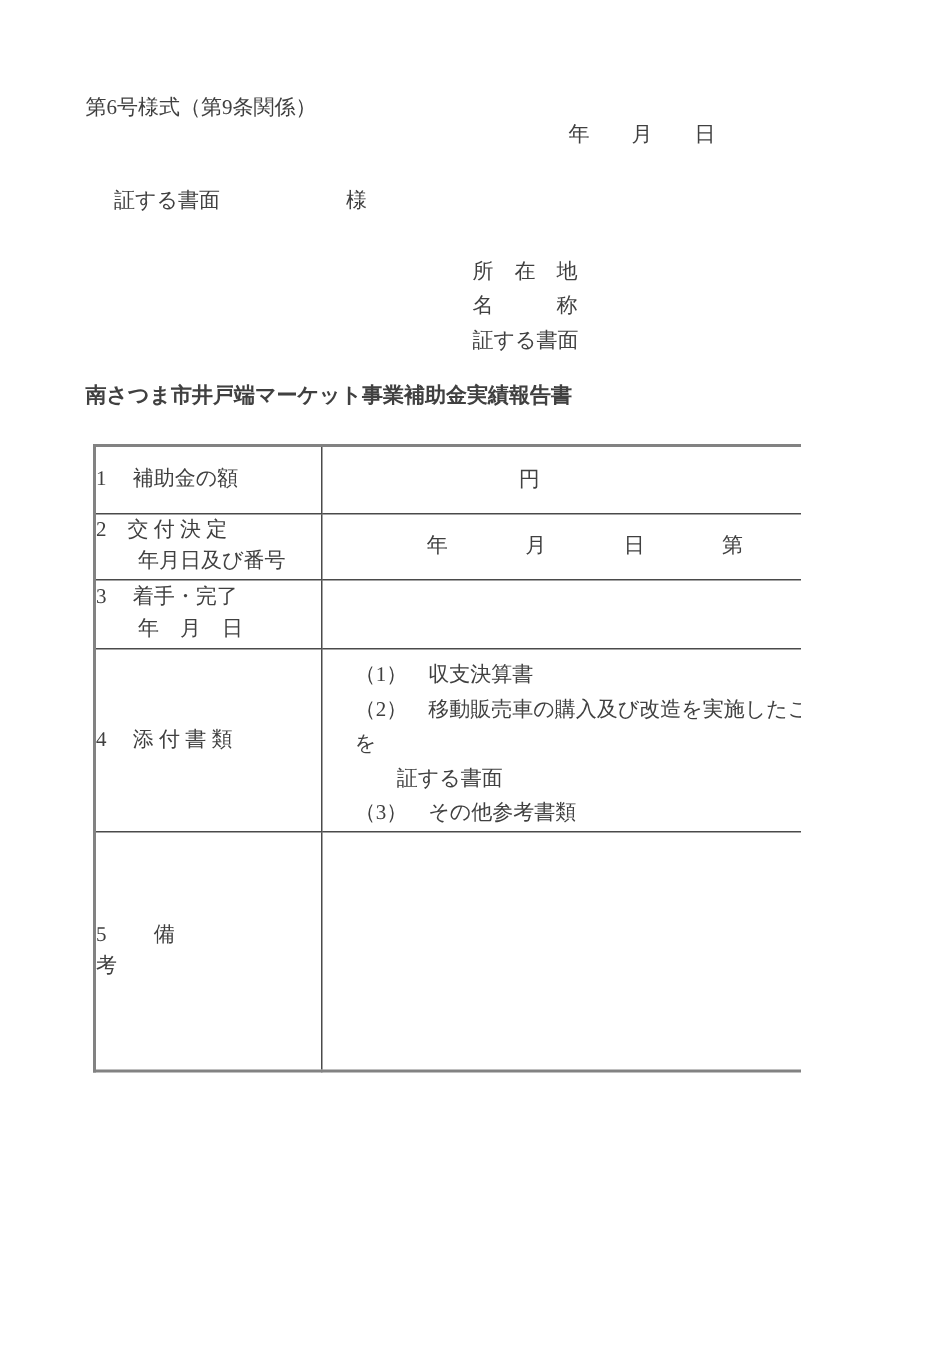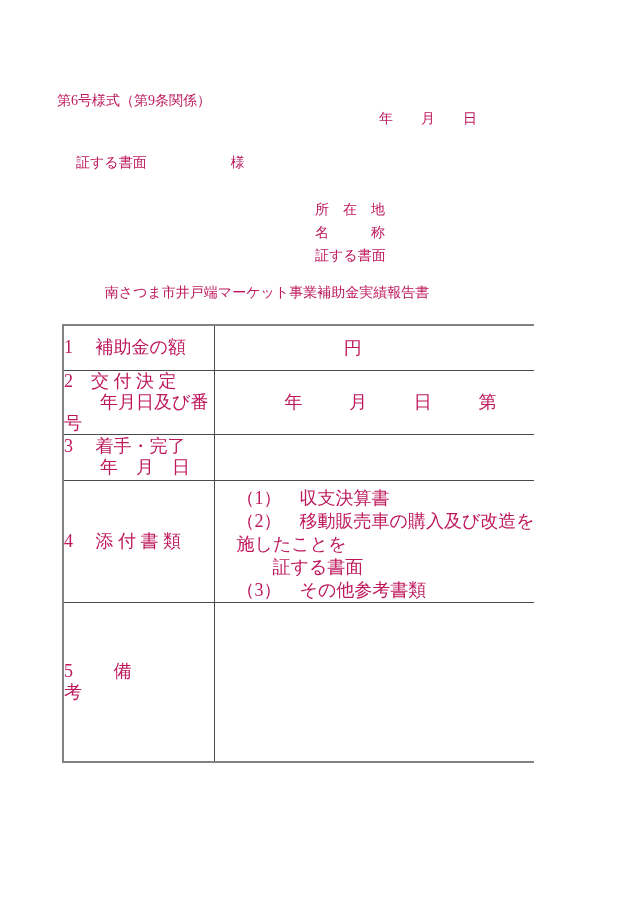--- a/index.html
+++ b/index.html
@@ -1,45 +1,45 @@
 <!DOCTYPE html>
 <html><head>
 <meta charset="utf-8">
 <style>
   html,body { margin:0; padding:0; background:#ffffff; }
   .page {
     position:relative;
     width:534px; height:903px;
     box-sizing:border-box;
-    padding:92px 57px 0 57px;
+    padding:64px 57px 0 57px;
     background:#ffffff;
-    color:#be185d;
+    color:#404040;
     font-family:"Liberation Serif","DejaVu Serif",serif;
     font-size:14px;
     overflow:hidden;
   }
   .form-number { line-height:18px; }
   .date-line   { line-height:18px; text-align:right; }
   .recipient   { margin-top:26px; line-height:18px; padding-left:19px; }
   .addressee   { margin-top:26px; padding-left:258px; line-height:23px; }
-  .doc-title   { margin-top:18px; line-height:16px; text-align:center; }
+  .doc-title   { margin-top:18px; line-height:16px; text-align:left;font-weight:bold; }
   .body-par    { margin-top:27px; }
   .body-line   { line-height:23px; text-align:justify; text-align-last:justify; }
   table.report {
     margin:23px 0 0 5px;
     border-collapse:collapse;
     table-layout:fixed;
     width:503px;
     border:2px solid #828282;
   }
   table.report td {
     border:1px solid #4a4a4a;
     padding:0;
     vertical-align:middle;
-    font-size:18px;
+    font-size:14px;
   }
   col.c-label   { width:151px; }
   col.c-content { width:352px; }
   tr.r1 { height:45px; } tr.r2 { height:44px; } tr.r3 { height:46px; }
   tr.r4 { height:91px; } tr.r5 { height:160px;margin-left:36px; }
   .label-cell { padding-left:13px; line-height:21px; }
   .yen-wrap   { text-align:center; padding-right:74px; }
   .date-no-wrap { display:flex; justify-content:space-between; padding:0 4px 0 70px; }
   .attach-wrap  { padding:6px 4px 0 8px; line-height:23px;margin-left:14px; }
 </style>

